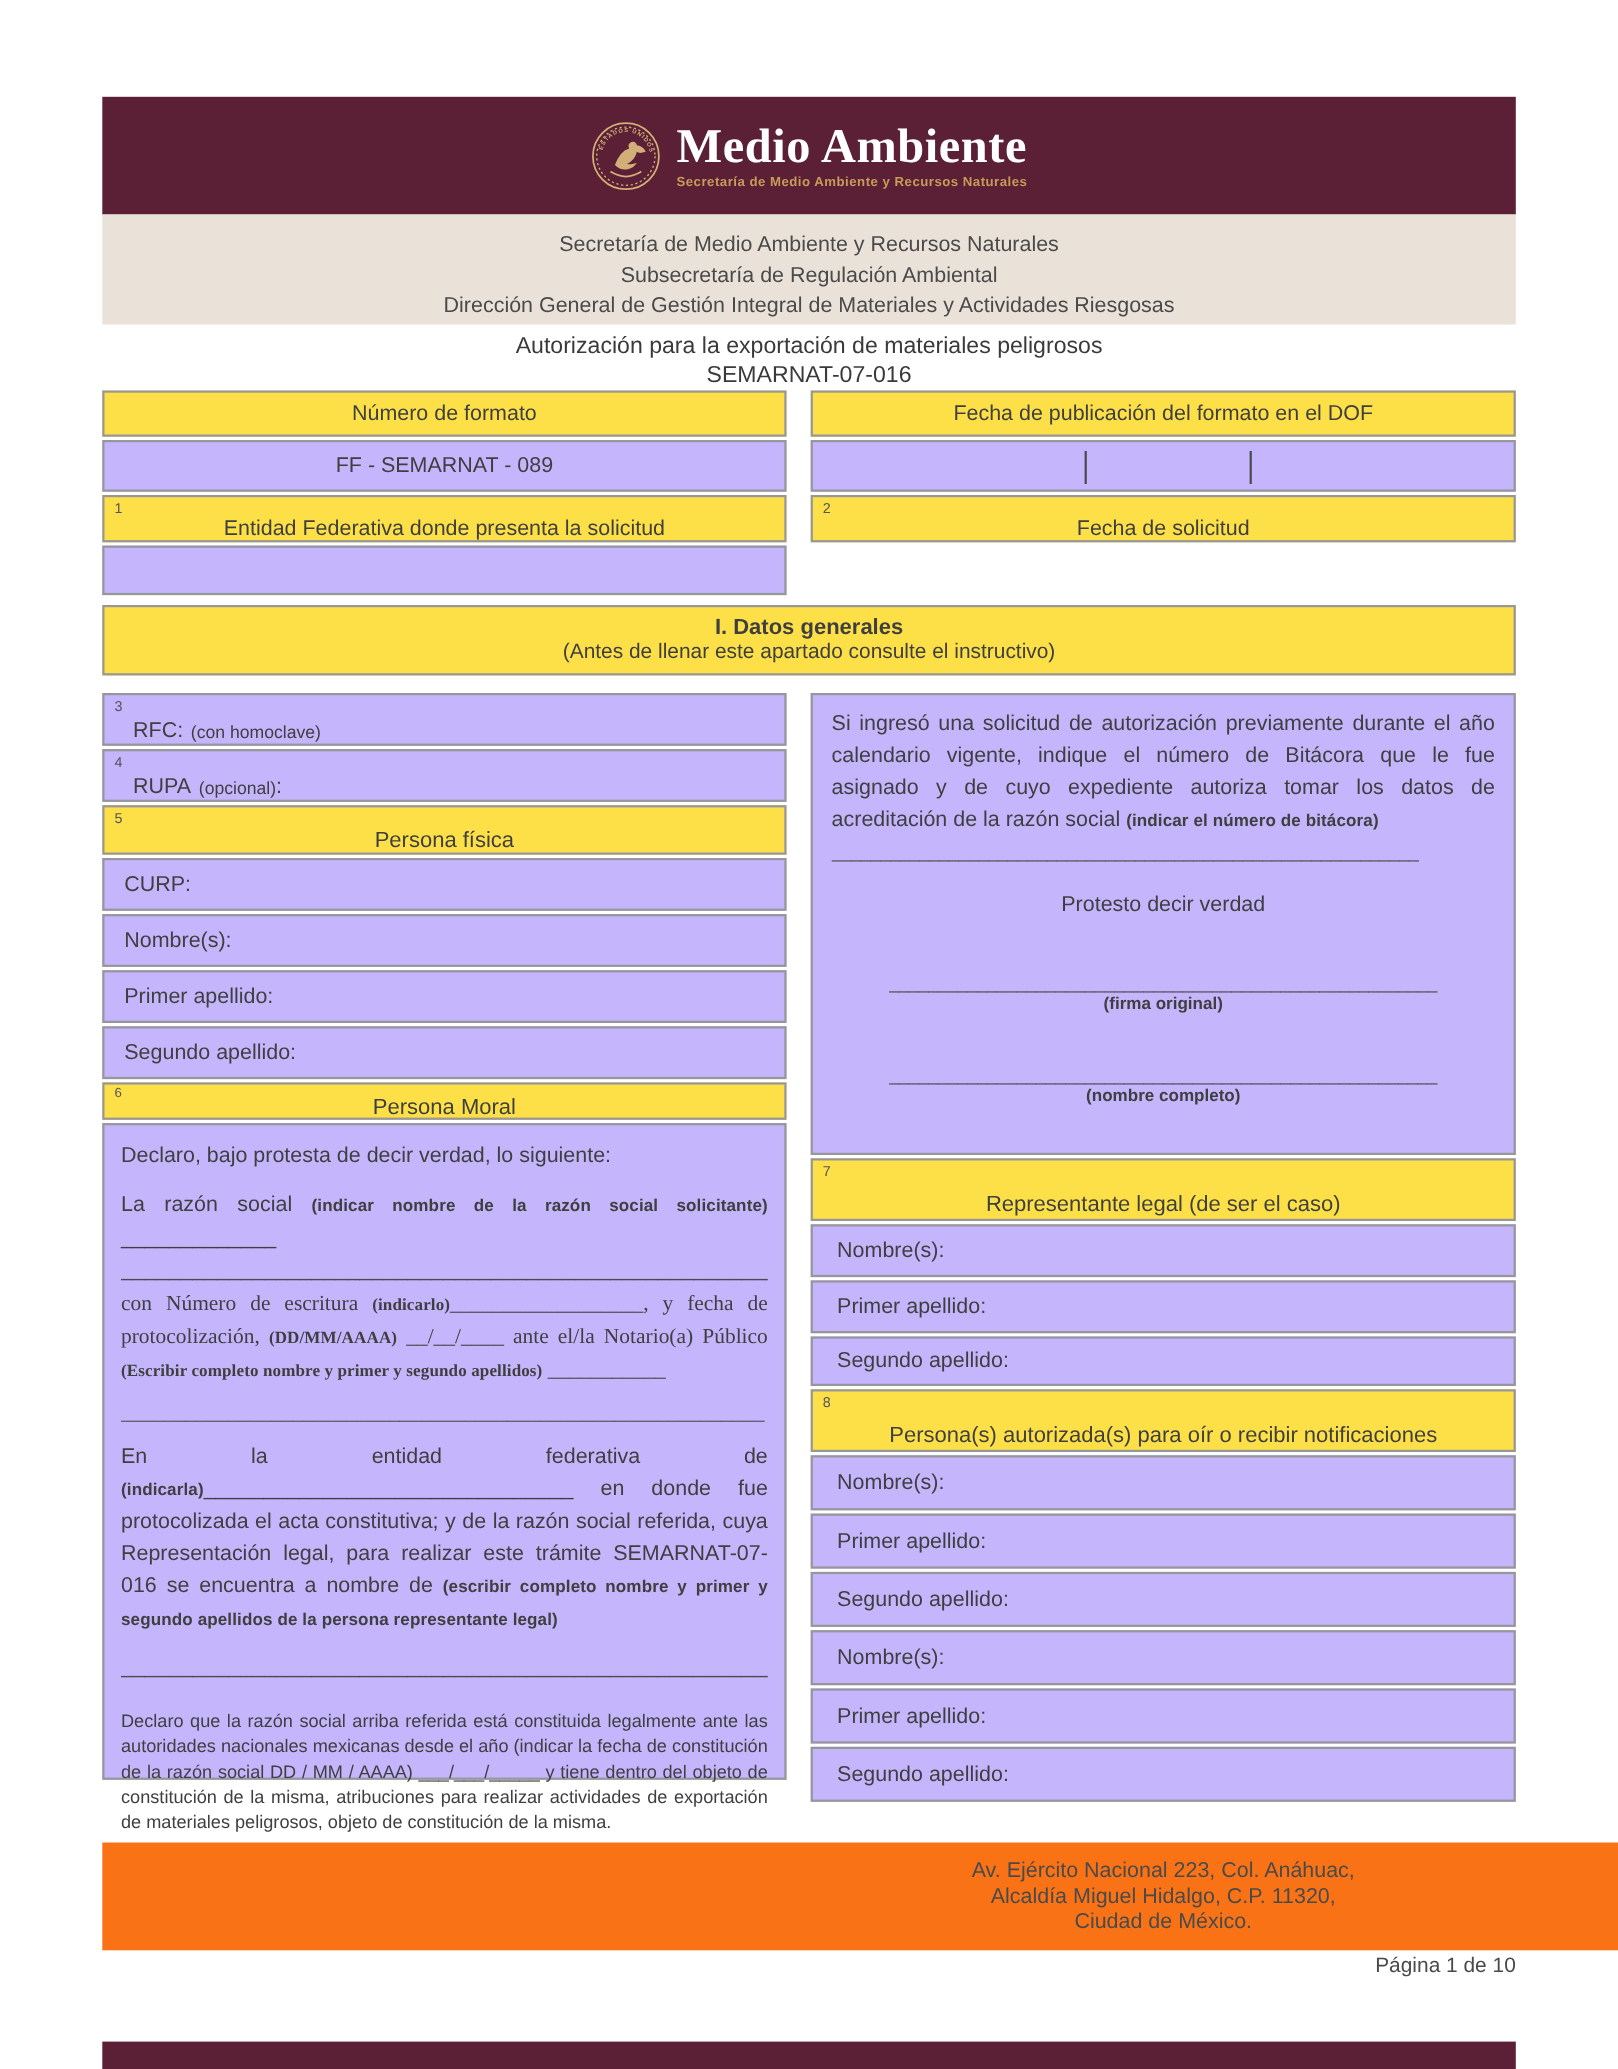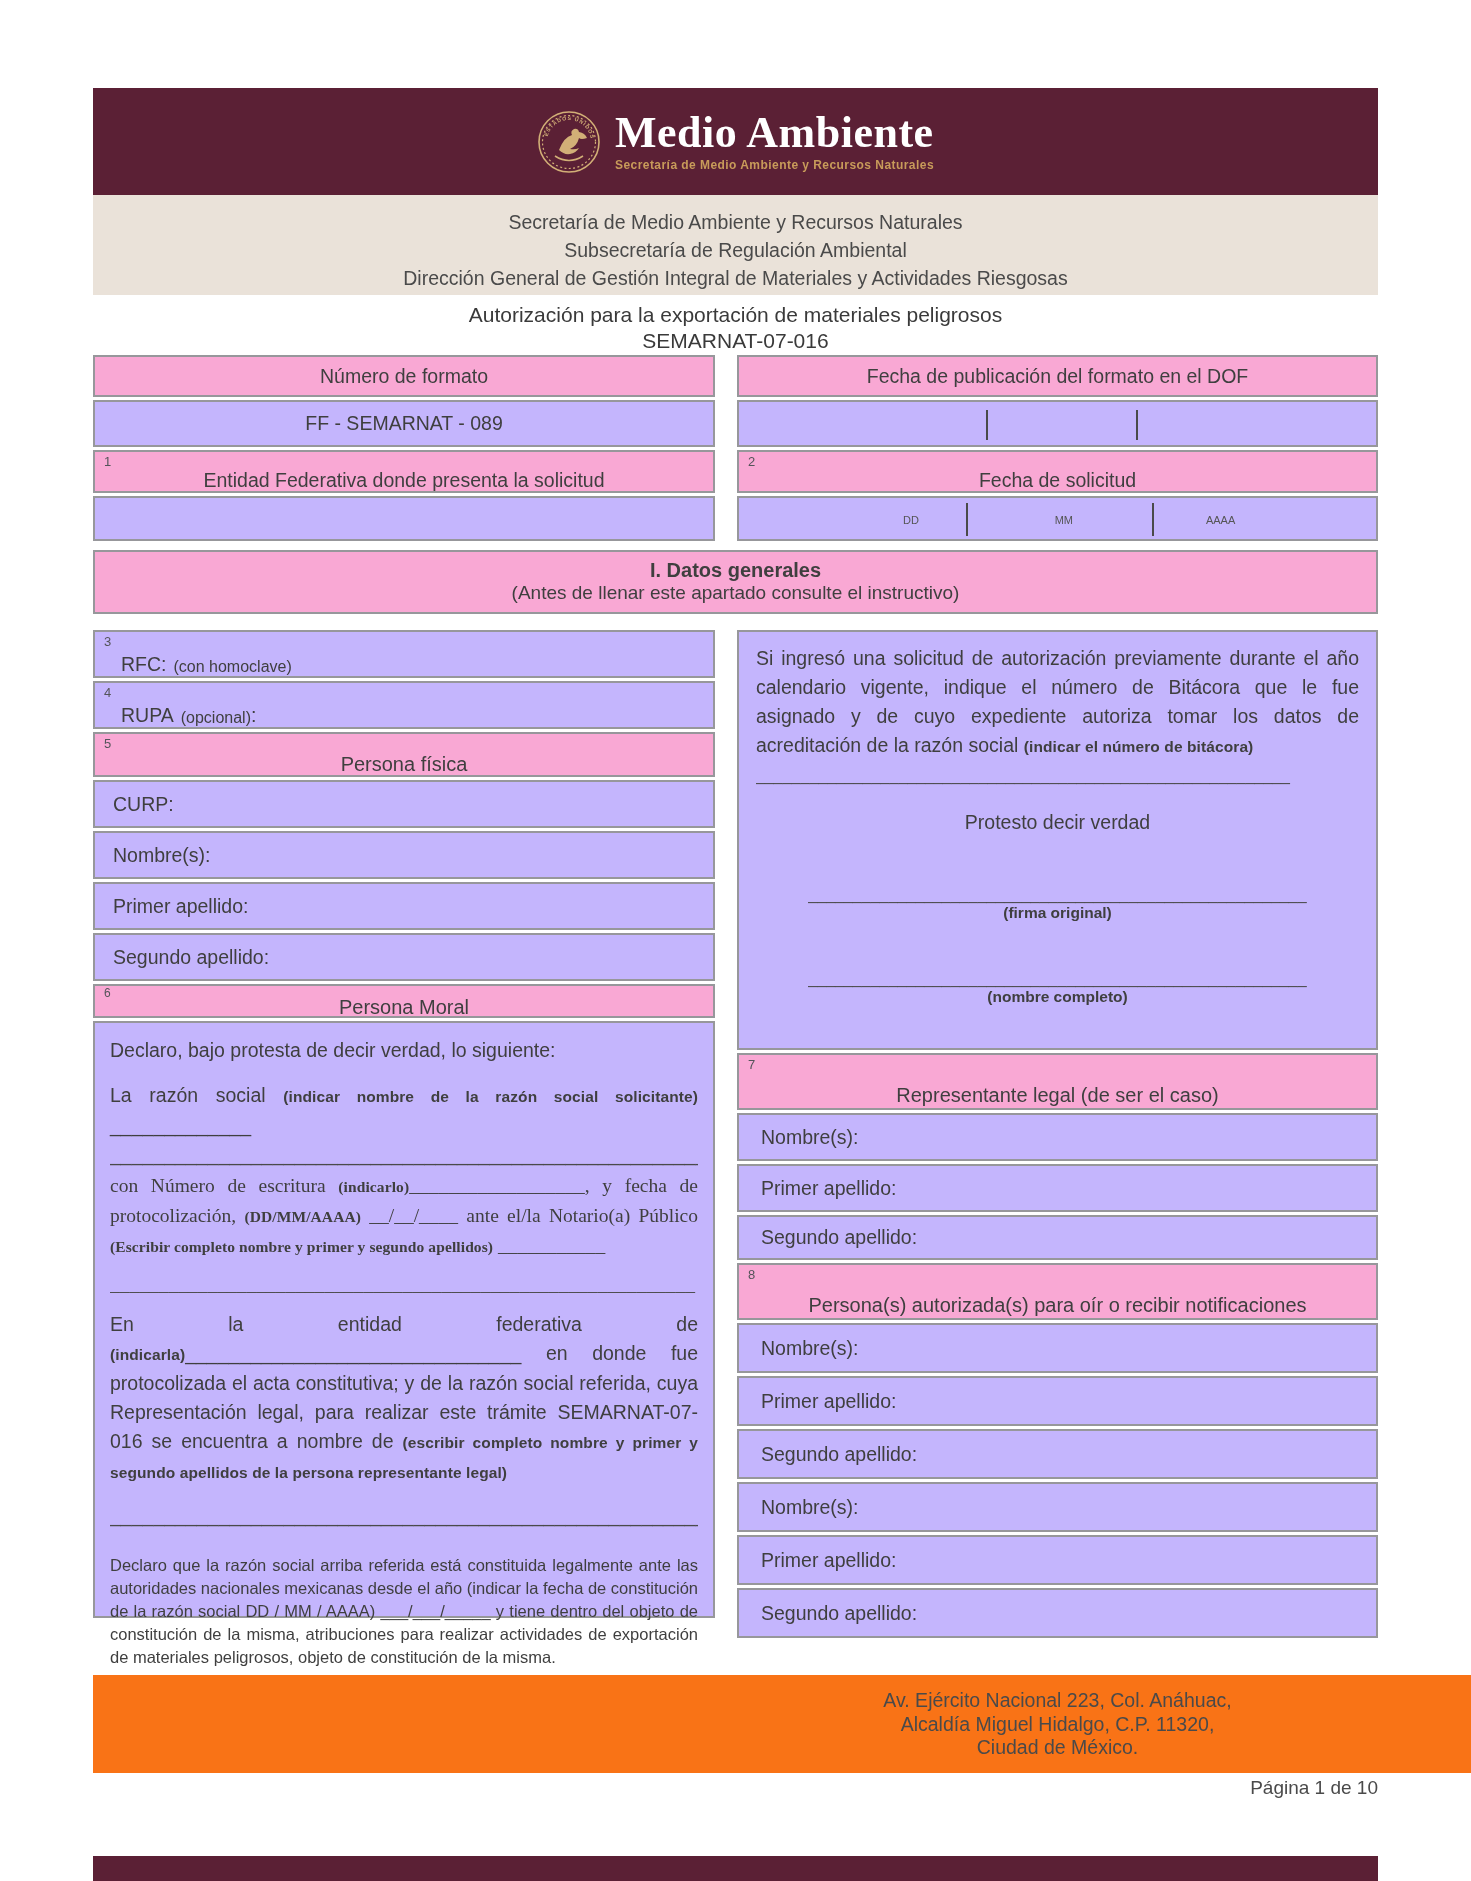--- a/index.html
+++ b/index.html
@@ -1,20 +1,20 @@
 <!DOCTYPE html>
 <html><head>
 <meta charset="utf-8">
 <style>
   html,body{margin:0;padding:0;background:#fff;}
   .page{position:relative;width:1471px;height:1881px;background:#ffffff;
         font-family:"Liberation Sans",sans-serif;color:#3f3f3f;overflow:hidden;}
   .abs{position:absolute;box-sizing:border-box;}
   .bx{position:absolute;box-sizing:border-box;border:2px solid #97979b;background:#c4b5fd;}
-  .hd{background:#f9a8d4;}
+  .hd{background:#fde047;}
   .num{position:absolute;top:3px;left:9px;font-size:13px;color:#54545a;line-height:13px;}
   .cent{display:flex;align-items:center;justify-content:center;}
   .lab{font-size:19.5px;}
   .rowlab{display:flex;align-items:center;padding-left:18px;font-size:19.5px;}
   
   .maroon{background:#5b2035;}
   .logo-wrap{height:100%;display:flex;align-items:center;justify-content:center;gap:14px;}
   .logo-title{font-family:"Liberation Serif",serif;font-weight:bold;color:#ffffff;
               font-size:44px;line-height:44px;letter-spacing:.5px;}
   .logo-sub{color:#c89b5a;font-size:12px;font-weight:bold;letter-spacing:.45px;margin-top:3px;}
@@ -90,27 +90,20 @@
     </div>
   </div>
   <div class="bx" style="left:93px;top:496px;width:622px;height:45px;"></div>
 
   <div class="bx hd" style="left:737px;top:450px;width:641px;height:43px;">
     <span class="num">2</span>
     <div class="cent" style="height:100%;padding-top:9px;">
       <span class="lab">Fecha de solicitud</span>
     </div>
   </div>
-  <div class="bx" style="left:737px;top:496px;width:641px;height:45px;">
-    <span class="datlab" style="left:27%;">DD</span>
-    <div class="vbar" style="left:35.7%;top:5px;height:33px;"></div>
-    <span class="datlab" style="left:51%;">MM</span>
-    <div class="vbar" style="left:64.9%;top:5px;height:33px;"></div>
-    <span class="datlab" style="left:75.6%;">AAAA</span>
-  </div>
 
   <div class="bx hd" style="left:93px;top:550px;width:1285px;height:64px;padding-top:7px;text-align:center;">
     <div style="font-weight:bold;font-size:20px;">I. Datos generales</div>
     <div style="font-size:19px;">(Antes de llenar este apartado consulte el instructivo)</div>
   </div>
 
   <div class="bx" style="left:93px;top:630px;width:622px;height:48px;">
     <span class="num">3</span>
     <div style="display:flex;align-items:flex-end;height:100%;padding:0 0 7px 26px;">
       <span class="lab">RFC:</span>

